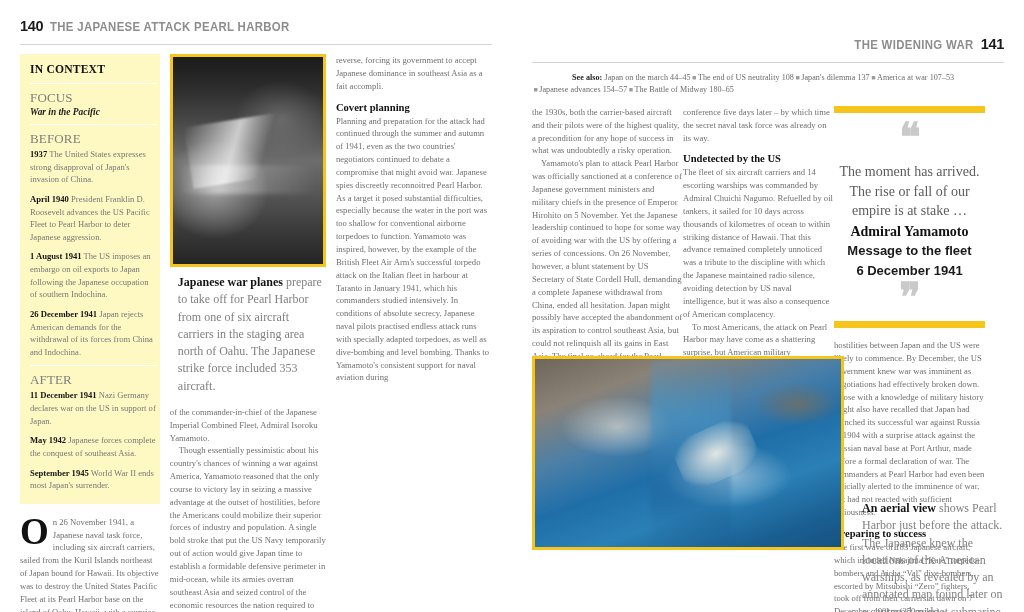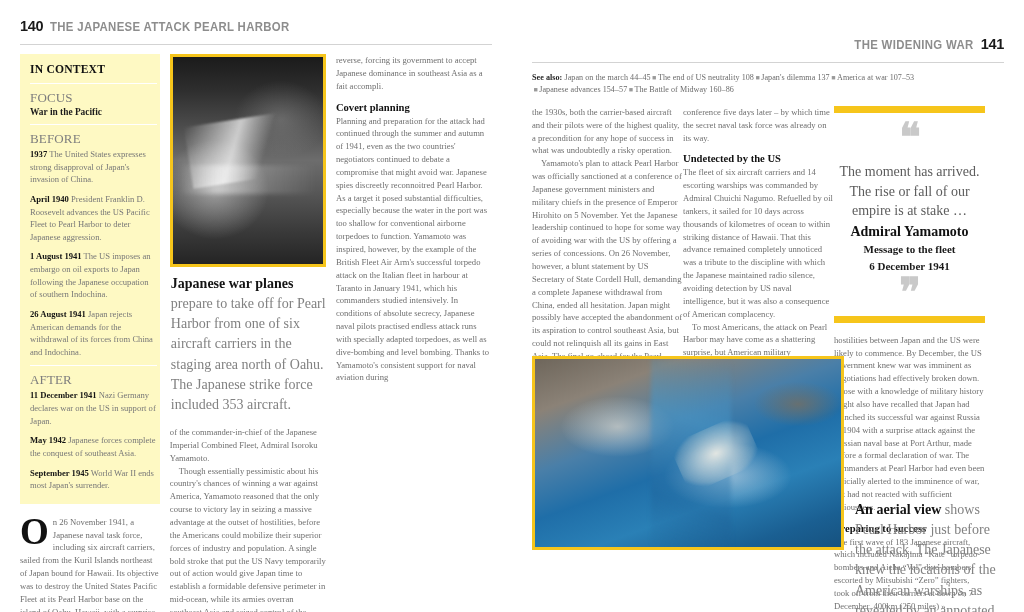--- a/index.html
+++ b/index.html
@@ -60,21 +60,21 @@
   .runhead.right .runtitle { transform-origin: right center; }
 
   
   .see-also {
     font-size: 8.1px;
     line-height: 1.42;
     color: #6b6b6b;
     margin: 0 0 10px 0;
     letter-spacing: 0.05px;
   }
-  .see-also b { color: #1f1f1f; }
+  .see-also b { color: #1f1f1f; margin-left: 40px; }
   .see-also .sep { color: #9a9a9a; font-size: 7px; padding: 0 1.5px; }
 
   
   .left-body {
     display: flex;
     gap: 10px;
   }
   .col { box-sizing: border-box; }
   .col-ctx  { width: 146px; }
   .col-2    { width: 163px; }
@@ -99,20 +99,21 @@
     font-size: 13px;
     color: #7d7d7d;
     margin: 0 0 1px 0;
     letter-spacing: 0.15px;
   }
   .ctx-focus {
     font-weight: bold;
     font-size: 9.4px;
     color: #1c1c1c;
     margin: 0;
+    font-style: italic;
   }
   .ctx-item {
     font-size: 8.6px;
     line-height: 1.47;
     color: #777777;
     margin: 0 0 7px 0;
   }
   .ctx-item:last-child { margin-bottom: 0; }
   .ctx-item b { color: #141414; font-weight: bold; }
 
@@ -202,24 +203,24 @@
     content: "";
     position: absolute;
     left: 46%; top: 36%;
     width: 26%; height: 28%;
     background: radial-gradient(ellipse at 50% 50%, rgba(240,238,230,0.92), rgba(230,226,214,0.2) 70%, rgba(0,0,0,0) 80%);
     transform: rotate(-24deg);
     filter: blur(0.6px);
   }
 
   .caption {
-    font-size: 14px;
+    font-size: 12px;
     line-height: 1.44;
     color: #818181;
-    margin: 0 0 11px 1px;
+    margin: 0 0 11px 8px;
   }
   .caption b { color: #141414; font-weight: bold; }
 
   
   .right-body { display: flex; }
   .rcol { width: 151px; box-sizing: border-box; }
 
   
   .quote {
     border-top: 7px solid #f6c51b;
@@ -245,23 +246,23 @@
     margin: 0;
   }
   .qattr {
     font-family: "Liberation Serif", "DejaVu Serif", serif;
     font-weight: bold;
     font-size: 14px;
     color: #111111;
     margin: 3px 0 0 0;
   }
   .qsrc {
-    font-family: Liberation Serif, serif;
-    font-weight: bold;
-    font-size: 11px;
+    font-family: Liberation Sans, sans-serif;
+    font-weight: bold;
+    font-size: 13px;
     line-height: 1.35;
     color: #1a1a1a;
     margin: 2px 0 0 0;
   }
 </style>
 </head>
 <body>
 
 <div class="spread">
 
@@ -279,21 +280,21 @@
           <h2>IN CONTEXT</h2>
           <div class="ctx-rule"></div>
           <p class="ctx-label">FOCUS</p>
           <p class="ctx-focus">War in the Pacific</p>
           <div class="ctx-rule"></div>
           <p class="ctx-label">BEFORE</p>
 
           <p class="ctx-item"><b>1937</b><span> The United States expresses strong disapproval of Japan's invasion of China.</span></p>
           <p class="ctx-item"><b>April 1940</b><span> President Franklin D. Roosevelt advances the US Pacific Fleet to Pearl Harbor to deter Japanese aggression.</span></p>
           <p class="ctx-item"><b>1 August 1941</b><span> The US imposes an embargo on oil exports to Japan following the Japanese occupation of southern Indochina.</span></p>
-          <p class="ctx-item"><b>26 August 1941</b><span> Japan rejects American demands for the withdrawal of its forces from China and Indochina.</span></p>
+          <p class="ctx-item"><b>26 December 1941</b><span> Japan rejects American demands for the withdrawal of its forces from China and Indochina.</span></p>
 
           <div class="ctx-rule"></div>
           <p class="ctx-label">AFTER</p>
 
           <p class="ctx-item"><b>11 December 1941</b><span> Nazi Germany declares war on the US in support of Japan.</span></p>
           <p class="ctx-item"><b>May 1942</b><span> Japanese forces complete the conquest of southeast Asia.</span></p>
           <p class="ctx-item"><b>September 1945</b><span> World War II ends most Japan's surrender.</span></p>
         </div>
 
         <p class="dropcap-p"><span class="dropcap">O</span><span>n 26 November 1941, a Japanese naval task force, including six aircraft carriers, sailed from the Kuril Islands northeast of Japan bound for Hawaii. Its objective was to destroy the United States Pacific Fleet at its Pearl Harbor base on the island of Oahu, Hawaii, with a surprise air attack timed to coincide with a Japan's declaration of war on the United States. The bold gamble was the brainchild</span></p>
@@ -317,21 +318,21 @@
 
   <div class="page page-right">
 
     <div class="runhead right">
       <span class="runtitle">THE WIDENING WAR</span>
       <span class="folio">141</span>
     </div>
 
     <p class="see-also"><b>See also:</b>
       <span>Japan on the march 44–45</span><span class="sep">■</span><span>The end of US neutrality 108</span><span class="sep">■</span><span>Japan's dilemma 137</span><span class="sep">■</span><span>America at war 107–53</span><br>
-      <span class="sep">■</span><span>Japanese advances 154–57</span><span class="sep">■</span><span>The Battle of Midway 160–86</span>
+      <span class="sep">■</span><span>Japanese advances 154–57</span><span class="sep">■</span><span>The Battle of Midway 180–65</span>
     </p>
 
     <div class="right-body">
 
       <div class="rcol">
         <p class="body-p">the 1930s, both the carrier-based aircraft and their pilots were of the highest quality, a precondition for any hope of success in what was undoubtedly a risky operation.</p>
         <p class="body-p">Yamamoto's plan to attack Pearl Harbor was officially sanctioned at a conference of Japanese government ministers and military chiefs in the presence of Emperor Hirohito on 5 November. Yet the Japanese leadership continued to hope for some way of avoiding war with the US by offering a series of concessions. On 26 November, however, a blunt statement by US Secretary of State Cordell Hull, demanding a complete Japanese withdrawal from China, ended all hesitation. Japan might possibly have accepted the abandonment of its aspiration to control southeast Asia, but could not relinquish all its gains in East Asia. The final go-ahead for the Pearl Harbor attack was given at an imperial</p>
       </div>
 
       <div class="rcol">

